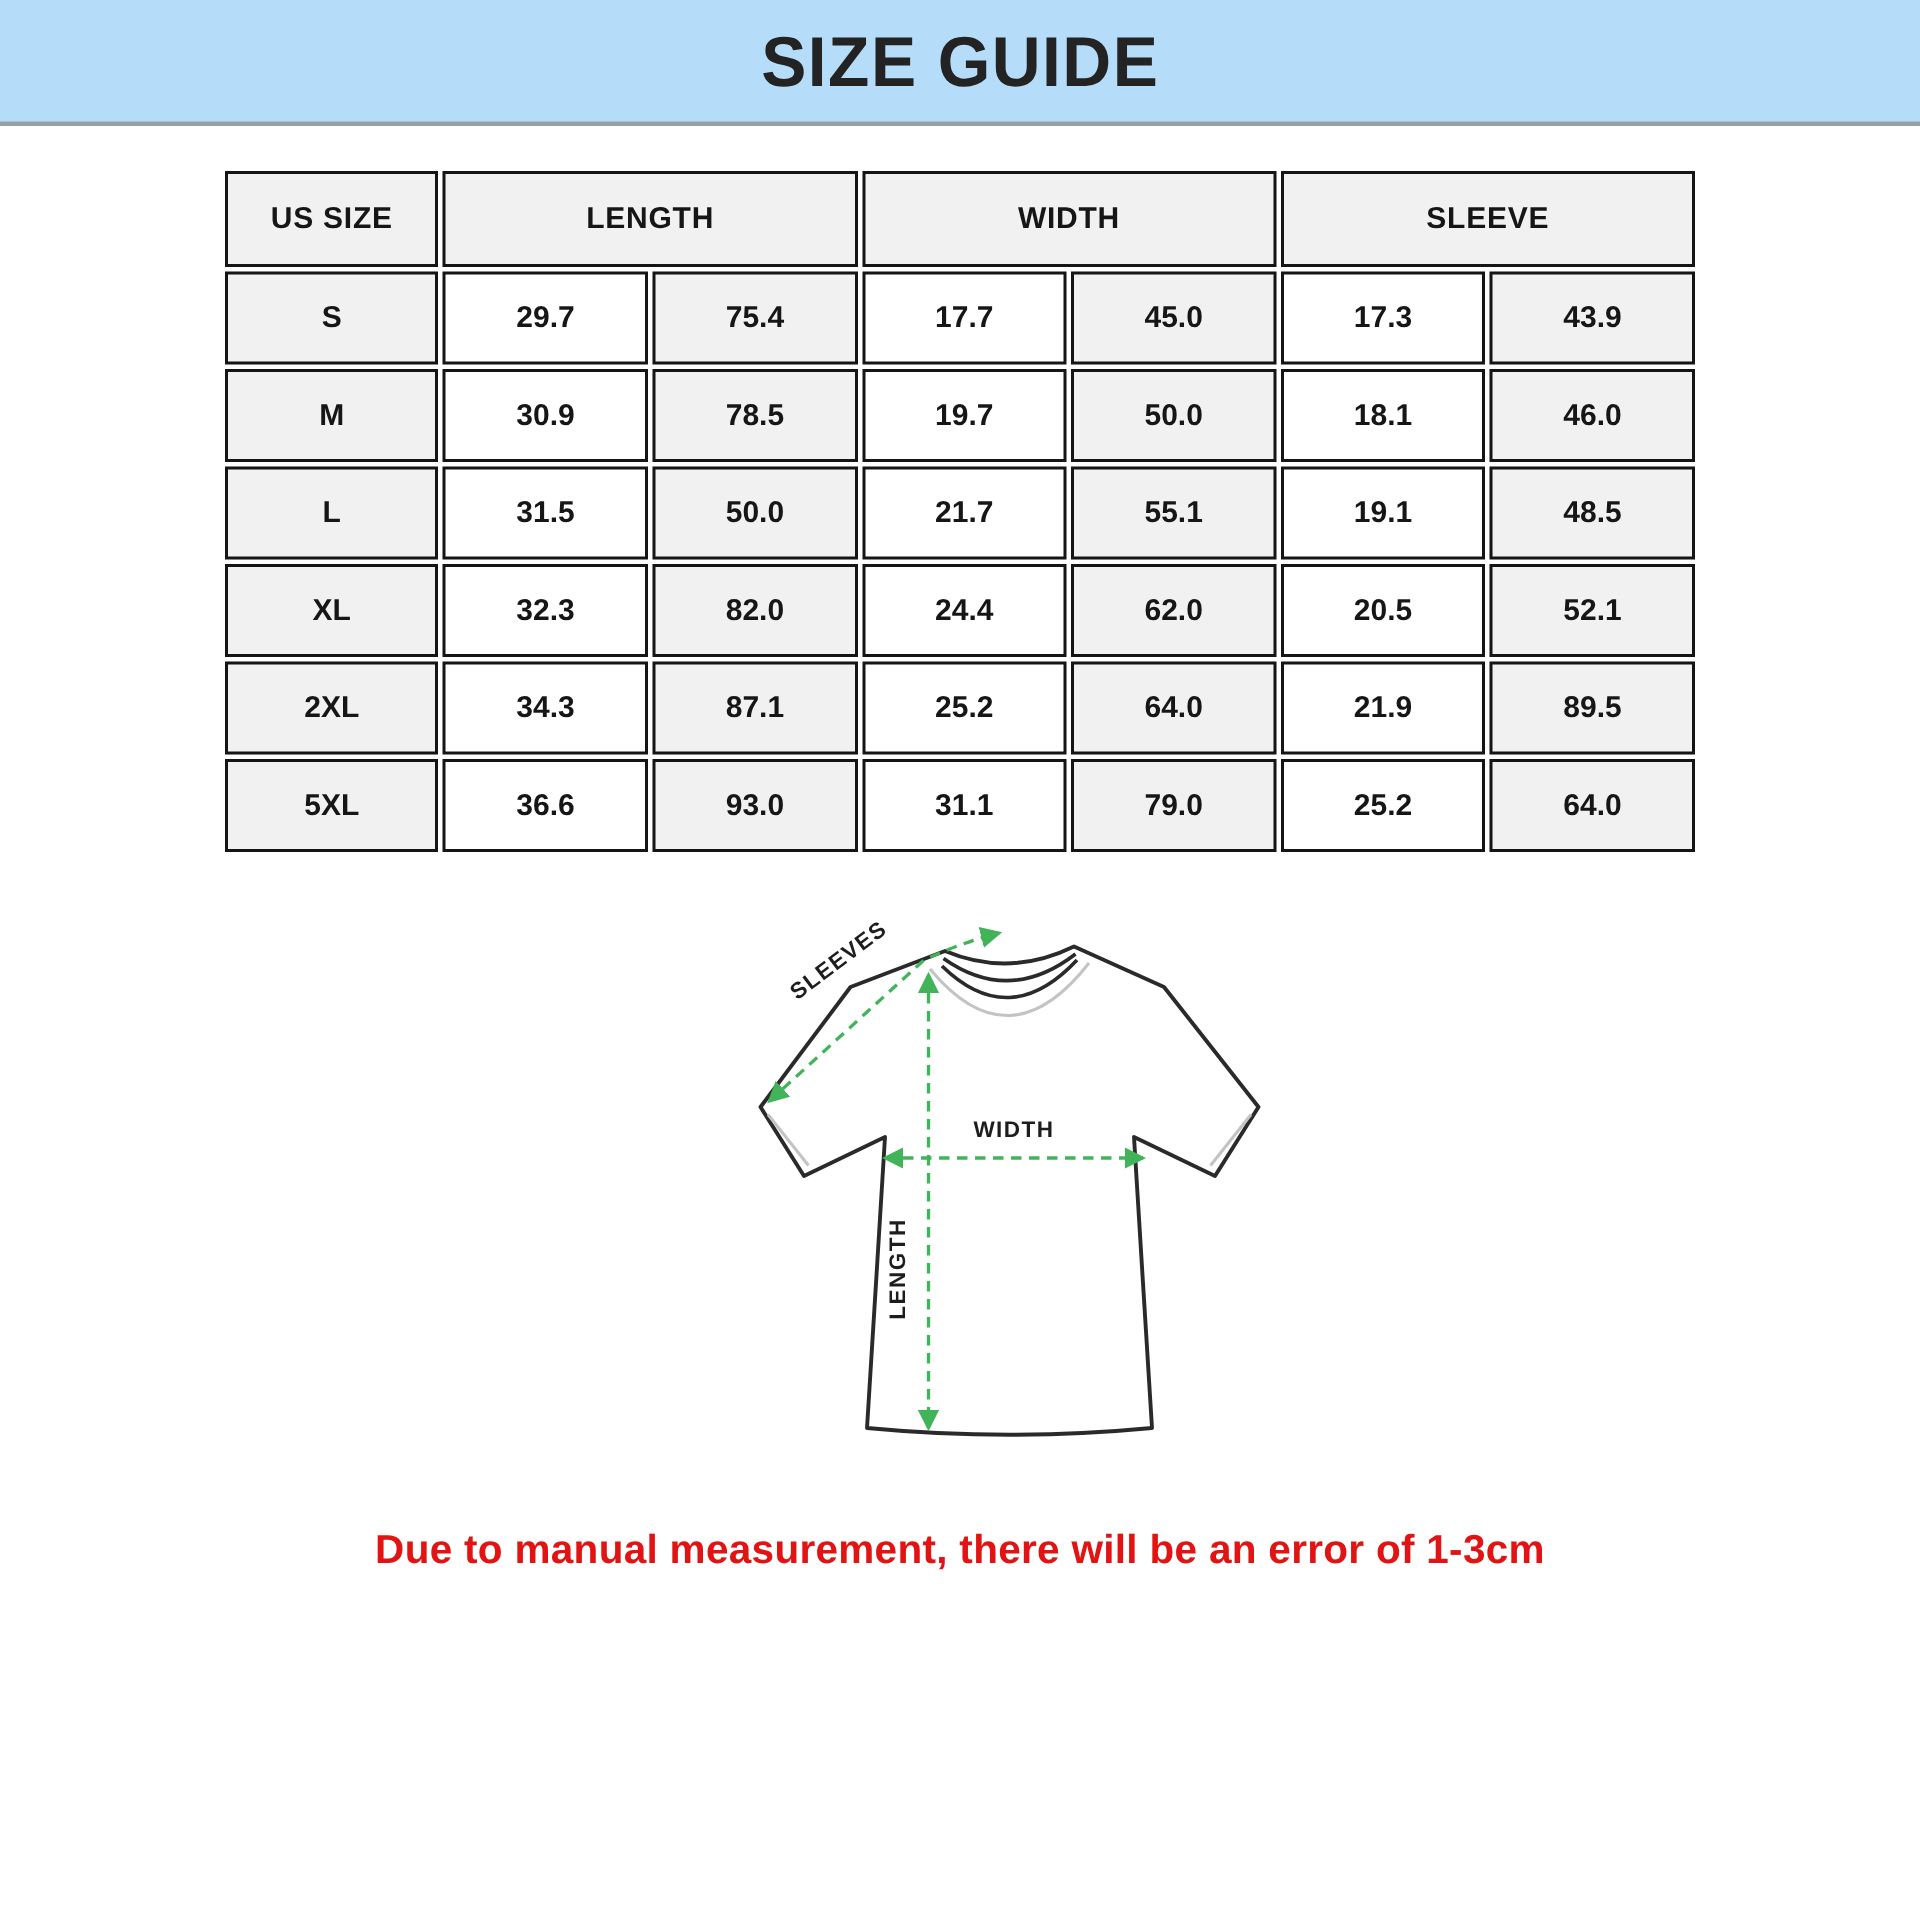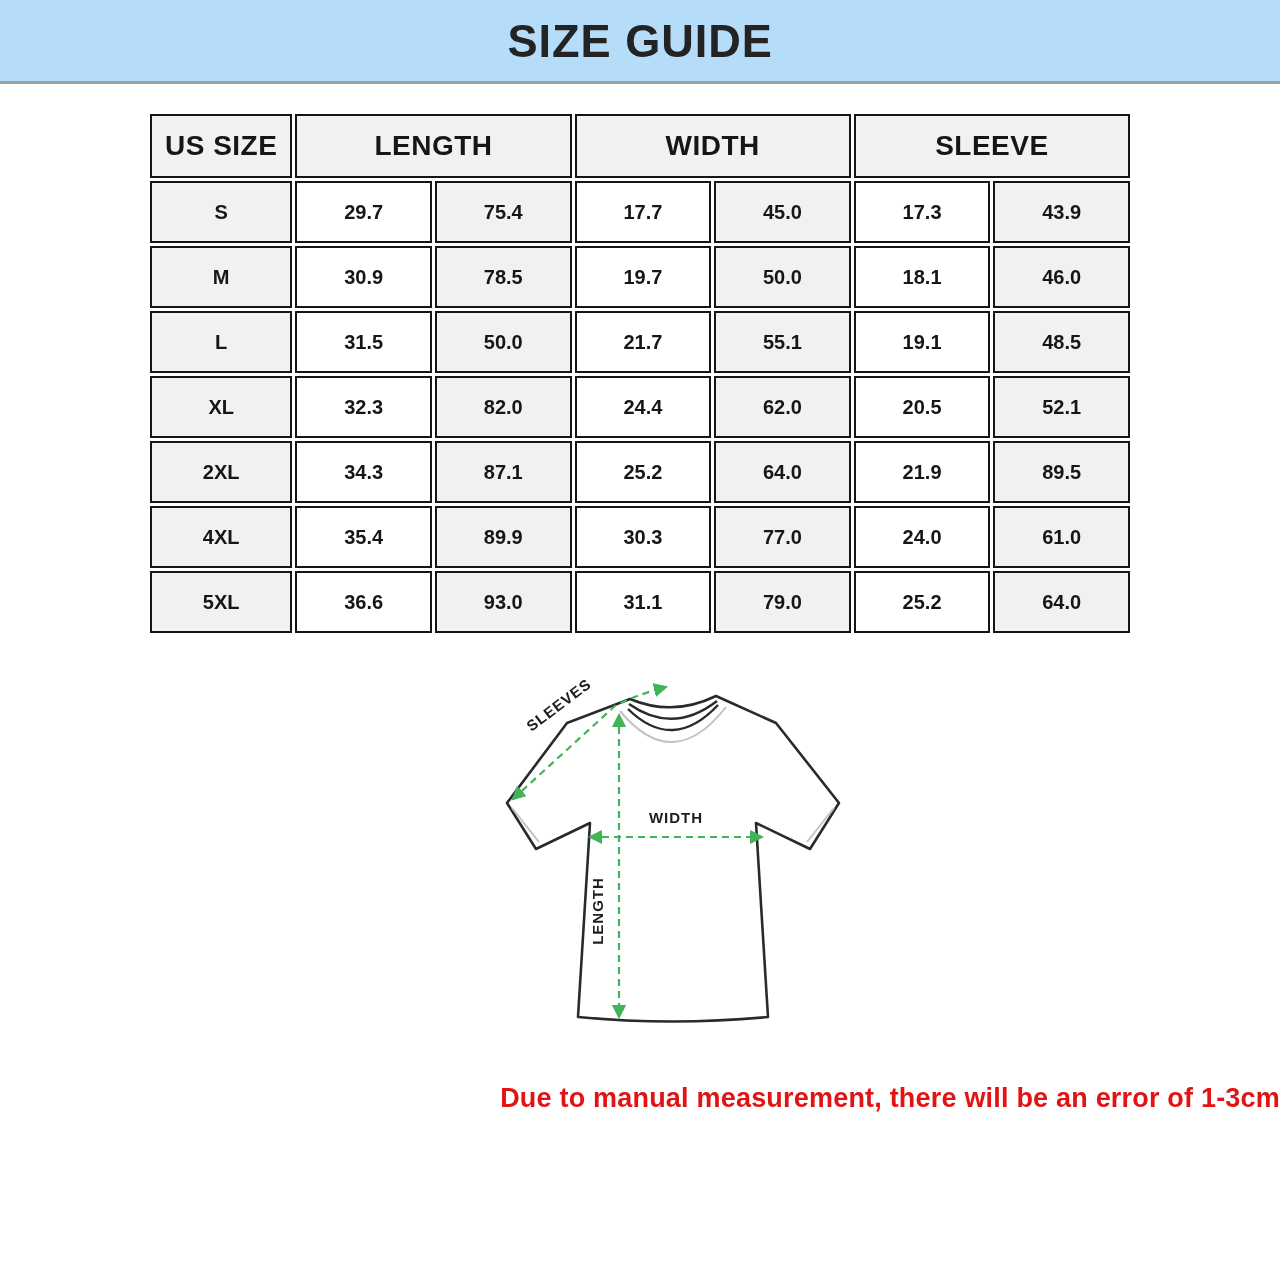--- a/index.html
+++ b/index.html
@@ -25,36 +25,36 @@
     border-collapse:separate;border-spacing:3px;table-layout:fixed;
     width:986px;margin:27px auto 0 auto;background:#fff;
   }
   .size-table th,.size-table td{
     border:2px solid var(--cell-line);
     text-align:center;vertical-align:middle;
     font-weight:bold;color:#161616;box-sizing:border-box;
   }
   .size-table .gray{background:var(--cell-gray);}
   .size-table .white{background:var(--cell-white);}
-  .size-table tr.groups th{height:64px;font-size:28px;letter-spacing:.5px;}
+  .size-table tr.groups th{height:64px;font-size:20px;letter-spacing:.5px;}
   .size-table tr.units th{height:62px;font-size:20px;}
   .size-table tbody td{height:62px;font-size:20px;}
 
   .diagram-wrap{width:400px;height:390px;margin:35px 0 0 470px;position:relative;}
   .diagram-wrap svg{display:block;width:400px;height:390px;}
   .outline{fill:#ffffff;stroke:var(--ink);stroke-width:2.6;stroke-linejoin:round;}
   .collar-line{fill:none;stroke:var(--ink);stroke-width:2.4;}
   .seam{fill:none;stroke:var(--seam);stroke-width:2;}
   .measure{fill:none;stroke:var(--accent-green);stroke-width:2.2;stroke-dasharray:7 5;}
   .arrowhead{fill:var(--accent-green);}
   .diagram-label{font-family:"Liberation Sans",sans-serif;font-size:15px;font-weight:bold;
     fill:#1d1d1d;letter-spacing:1px;}
 
   .disclaimer{
-    margin-top:22px;text-align:right;
+    margin-top:22px;text-align:center;
     font-size:27px;font-weight:bold;color:var(--red);letter-spacing:.2px;
   }
 </style>
 </head>
 <body>
 
 <header class="banner">
   <h1>SIZE GUIDE</h1>
 </header>
 
@@ -116,29 +116,20 @@
       <tr>
         <td class="gray">2XL</td>
         <td class="white">34.3</td>
         <td class="gray">87.1</td>
         <td class="white">25.2</td>
         <td class="gray">64.0</td>
         <td class="white">21.9</td>
         <td class="gray">89.5</td>
       </tr>
       <tr>
-        <td class="gray">4XL</td>
-        <td class="white">35.4</td>
-        <td class="gray">89.9</td>
-        <td class="white">30.3</td>
-        <td class="gray">77.0</td>
-        <td class="white">24.0</td>
-        <td class="gray">61.0</td>
-      </tr>
-      <tr>
         <td class="gray">5XL</td>
         <td class="white">36.6</td>
         <td class="gray">93.0</td>
         <td class="white">31.1</td>
         <td class="gray">79.0</td>
         <td class="white">25.2</td>
         <td class="gray">64.0</td>
       </tr>
     </tbody>
 </table>

